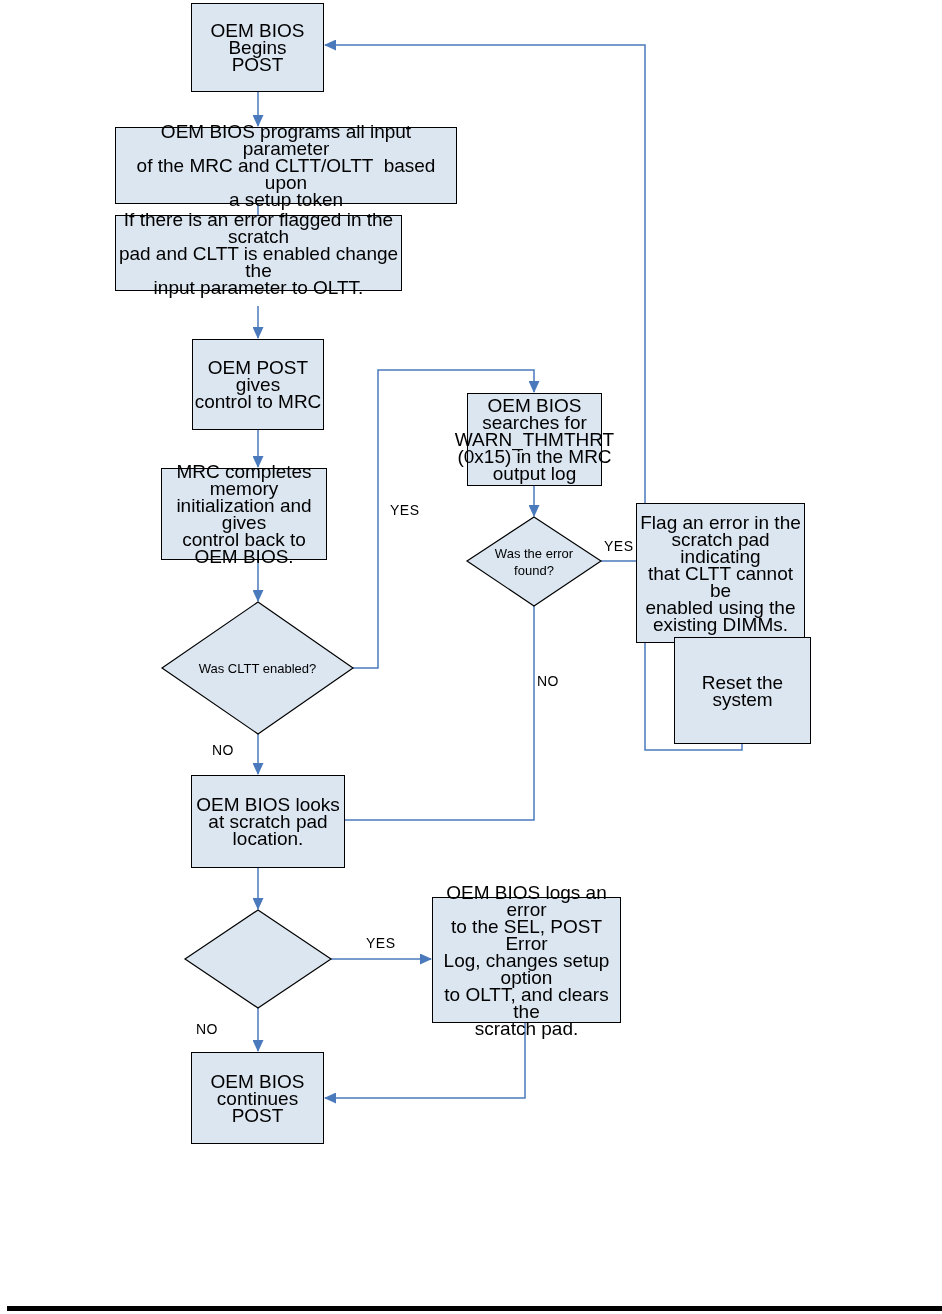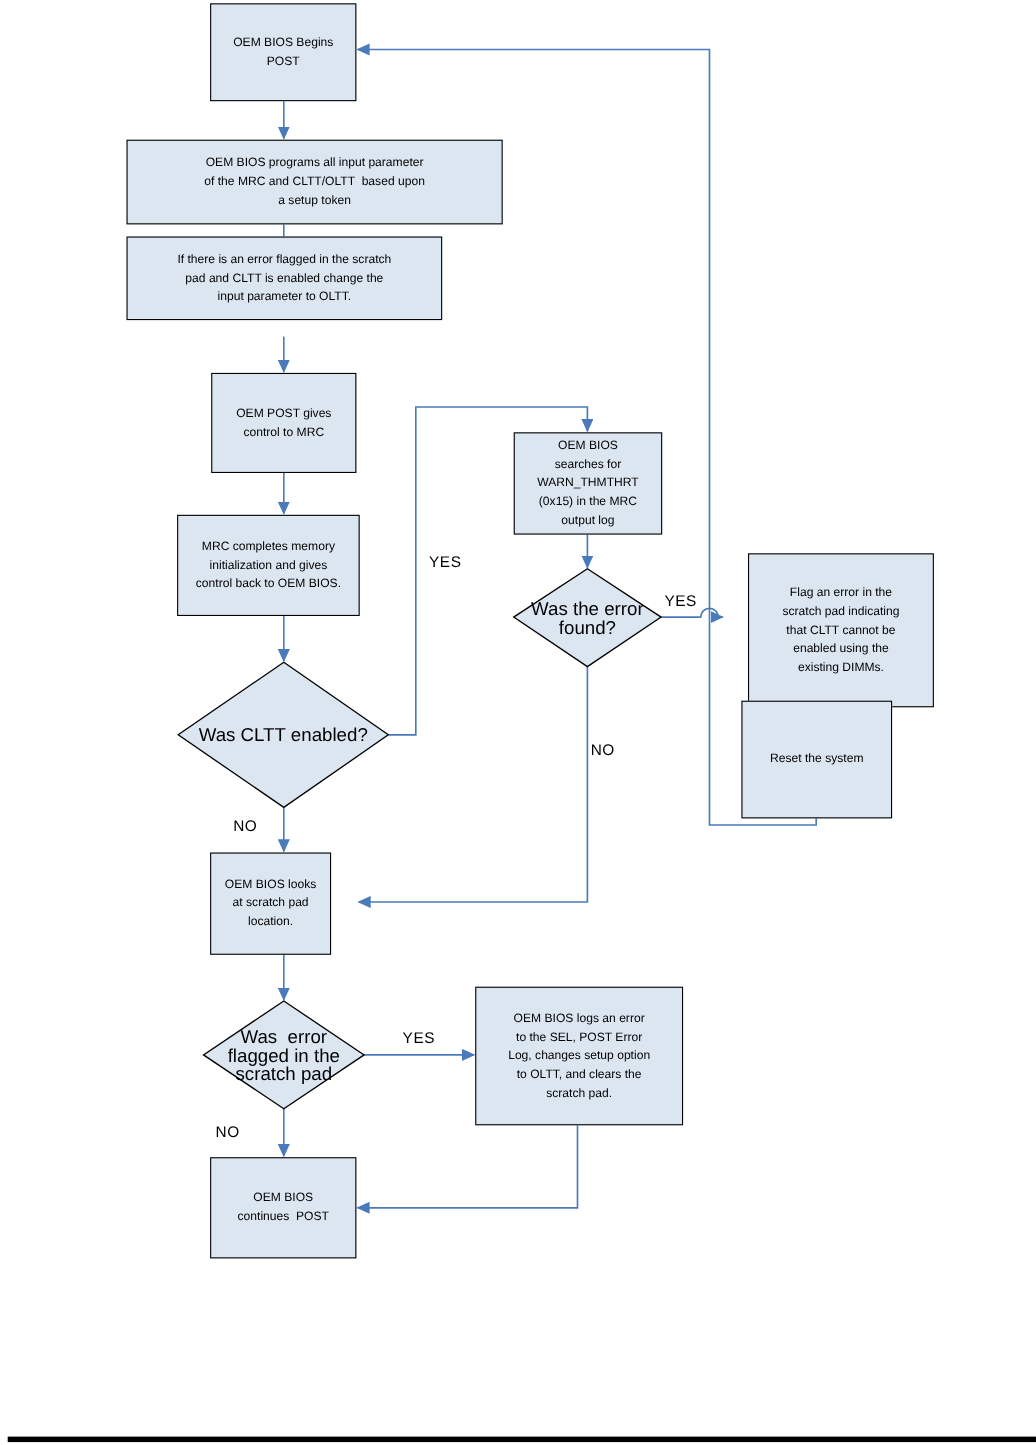--- a/index.html
+++ b/index.html
@@ -15,26 +15,26 @@
     font-family:"Liberation Sans","DejaVu Sans",sans-serif;color:var(--text);
   }
   .canvas{position:absolute;inset:0;}
   svg.wires{position:absolute;left:0;top:0;}
   .wire{fill:none;stroke:var(--connector);stroke-width:1.5;}
   .diamond{fill:var(--node-fill);stroke:var(--node-border);stroke-width:1.2;}
   #arrowhead path{fill:var(--connector);}
   .node{
     position:absolute;display:flex;align-items:center;justify-content:center;
     background:var(--node-fill);border:1px solid var(--node-border);
-    font-size:11px;line-height:17px;text-align:center;
+    font-size:19px;line-height:17px;text-align:center;
   }
   .node .txt{white-space:pre-wrap;}
   .diamond-label{
     position:absolute;display:flex;align-items:center;justify-content:center;
-    font-size:17px;line-height:17px;text-align:center;background:transparent;
+    font-size:13px;line-height:17px;text-align:center;background:transparent;
   }
   .diamond-label .txt{white-space:pre-wrap;}
   .edge-label{
     position:absolute;font-size:14px;line-height:16px;letter-spacing:.5px;
   }
   .footer-rule{
     position:absolute;left:7px;top:1306px;width:935px;height:5px;background:#000;
   }
 </style>
 </head>
@@ -100,33 +100,33 @@
   </div>
 
   <div class="node" style="left:467px;top:393px;width:135px;height:93px">
     <span class="txt">OEM BIOS
 searches for
 WARN_THMTHRT
 (0x15) in the MRC
 output log</span>
   </div>
 
-  <div class="node" style="left:680px;top:503px;width:169px;height:140px">
+  <div class="node" style="left:636px;top:503px;width:169px;height:140px">
     <span class="txt">Flag an error in the
 scratch pad indicating
 that CLTT cannot be
 enabled using the
 existing DIMMs.</span>
   </div>
 
   <div class="node" style="left:674px;top:637px;width:137px;height:107px">
     <span class="txt">Reset the system</span>
   </div>
 
-  <div class="node" style="left:191px;top:775px;width:110px;height:93px">
+  <div class="node" style="left:191px;top:775px;width:154px;height:93px">
     <span class="txt">OEM BIOS looks
 at scratch pad
 location.</span>
   </div>
 
   <div class="node" style="left:432px;top:897px;width:189px;height:126px">
     <span class="txt">OEM BIOS logs an error
 to the SEL, POST Error
 Log, changes setup option
 to OLTT, and clears the
@@ -140,25 +140,20 @@
 
   <div class="diamond-label" style="left:162px;top:602px;width:191px;height:132px">
     <span class="txt">Was CLTT enabled?</span>
   </div>
 
   <div class="diamond-label" style="left:467px;top:517px;width:134px;height:89px">
     <span class="txt">Was the error
 found?</span>
   </div>
 
-  <div class="diamond-label" style="left:185px;top:910px;width:146px;height:98px">
-    <span class="txt">Was  error
-flagged in the
-scratch pad</span>
-  </div>
 
   <div class="edge-label" style="left:390px;top:502px">YES</div>
   <div class="edge-label" style="left:212px;top:742px">NO</div>
   <div class="edge-label" style="left:604px;top:538px">YES</div>
   <div class="edge-label" style="left:537px;top:673px">NO</div>
   <div class="edge-label" style="left:366px;top:935px">YES</div>
   <div class="edge-label" style="left:196px;top:1021px">NO</div>
 
   <div class="footer-rule"></div>
 </div>

